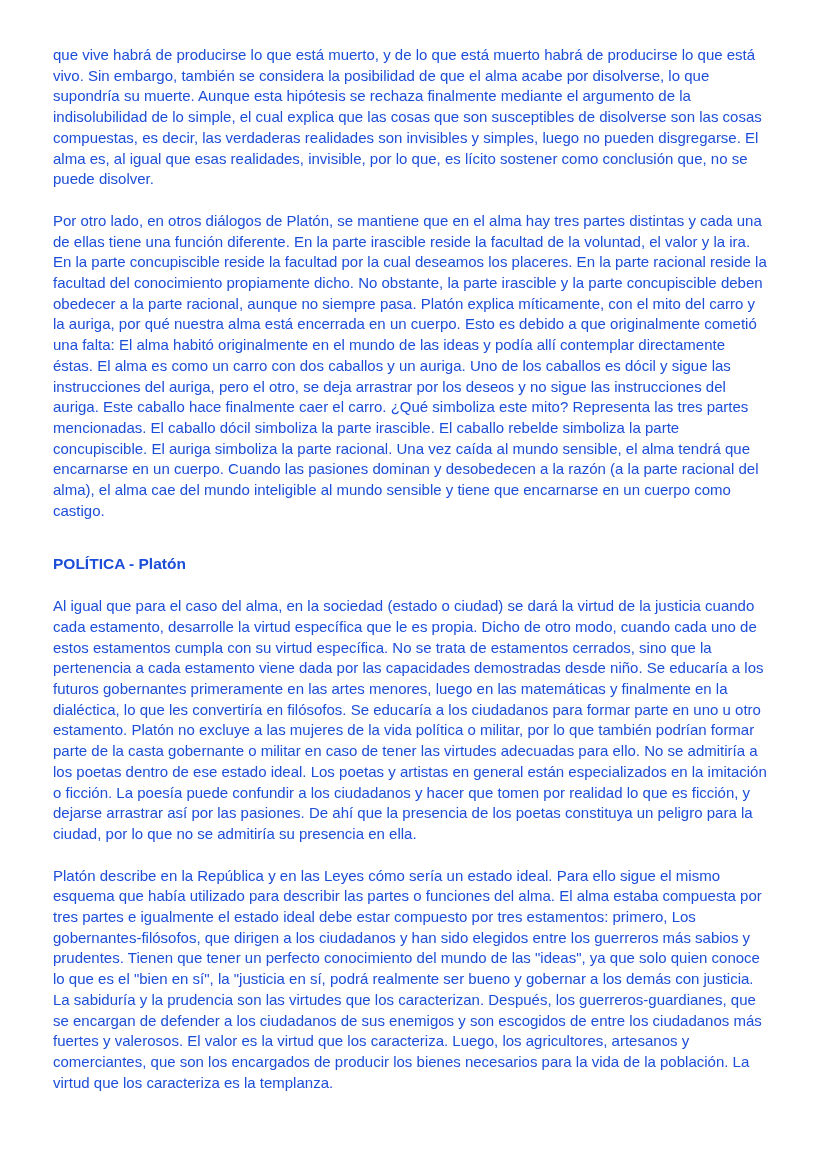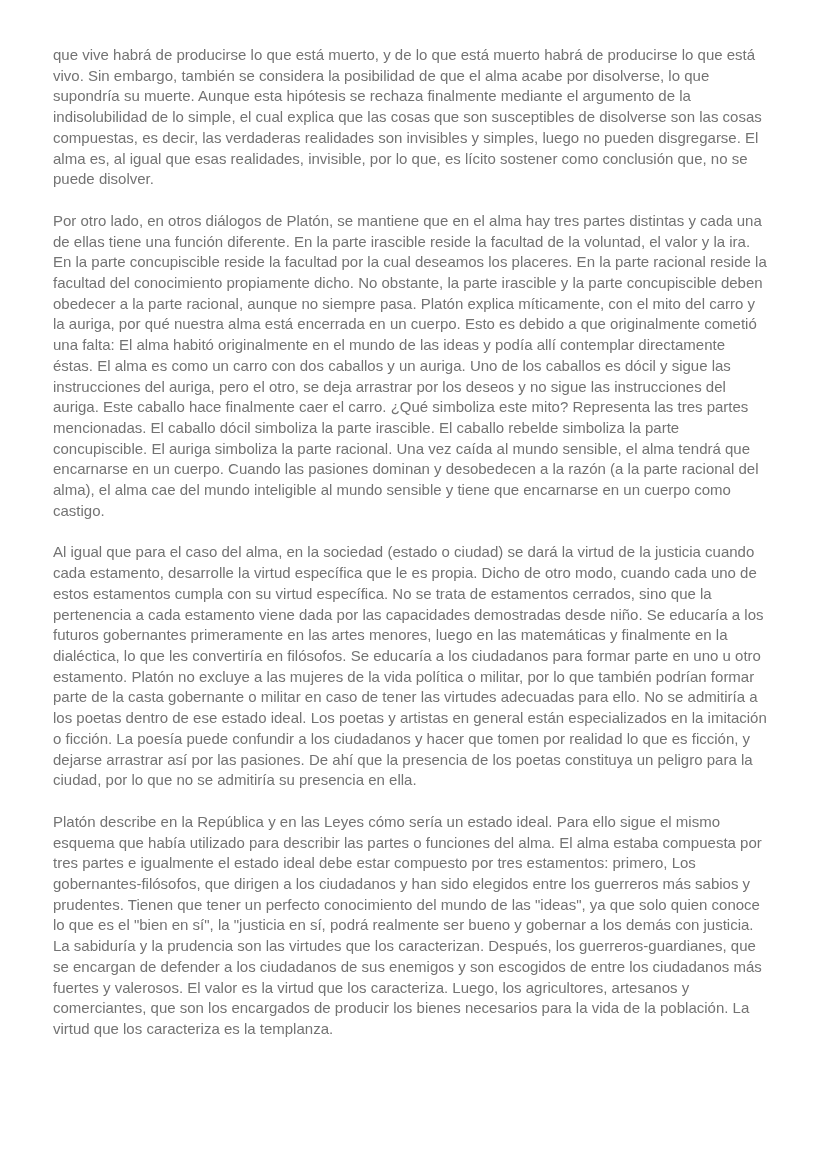--- a/index.html
+++ b/index.html
@@ -12,21 +12,21 @@
     background: #ffffff;
     overflow: hidden;
   }
   .page {
     box-sizing: border-box;
     width: 828px;
     height: 1169px;
     padding: 45px 53px 0 53px;
     background: #ffffff;
     font-family: "Liberation Sans", "DejaVu Sans", sans-serif;
-    color: #737373;
+    color: #1d4ed8;
   }
   .para {
     margin: 0 0 21px 0;
     font-size: 15px;
     line-height: 20.7px;
     font-weight: 400;
     white-space: pre;
     letter-spacing: 0;
   }
   .heading {
@@ -59,20 +59,21 @@
 una falta: El alma habitó originalmente en el mundo de las ideas y podía allí contemplar directamente
 éstas. El alma es como un carro con dos caballos y un auriga. Uno de los caballos es dócil y sigue las
 instrucciones del auriga, pero el otro, se deja arrastrar por los deseos y no sigue las instrucciones del
 auriga. Este caballo hace finalmente caer el carro. ¿Qué simboliza este mito? Representa las tres partes
 mencionadas. El caballo dócil simboliza la parte irascible. El caballo rebelde simboliza la parte
 concupiscible. El auriga simboliza la parte racional. Una vez caída al mundo sensible, el alma tendrá que
 encarnarse en un cuerpo. Cuando las pasiones dominan y desobedecen a la razón (a la parte racional del
 alma), el alma cae del mundo inteligible al mundo sensible y tiene que encarnarse en un cuerpo como
 castigo.</p>
 
+  <h2 class="heading">POLÍTICA - Platón</h2>
 
   <p class="para">Al igual que para el caso del alma, en la sociedad (estado o ciudad) se dará la virtud de la justicia cuando
 cada estamento, desarrolle la virtud específica que le es propia. Dicho de otro modo, cuando cada uno de
 estos estamentos cumpla con su virtud específica. No se trata de estamentos cerrados, sino que la
 pertenencia a cada estamento viene dada por las capacidades demostradas desde niño. Se educaría a los
 futuros gobernantes primeramente en las artes menores, luego en las matemáticas y finalmente en la
 dialéctica, lo que les convertiría en filósofos. Se educaría a los ciudadanos para formar parte en uno u otro
 estamento. Platón no excluye a las mujeres de la vida política o militar, por lo que también podrían formar
 parte de la casta gobernante o militar en caso de tener las virtudes adecuadas para ello. No se admitiría a
 los poetas dentro de ese estado ideal. Los poetas y artistas en general están especializados en la imitación

